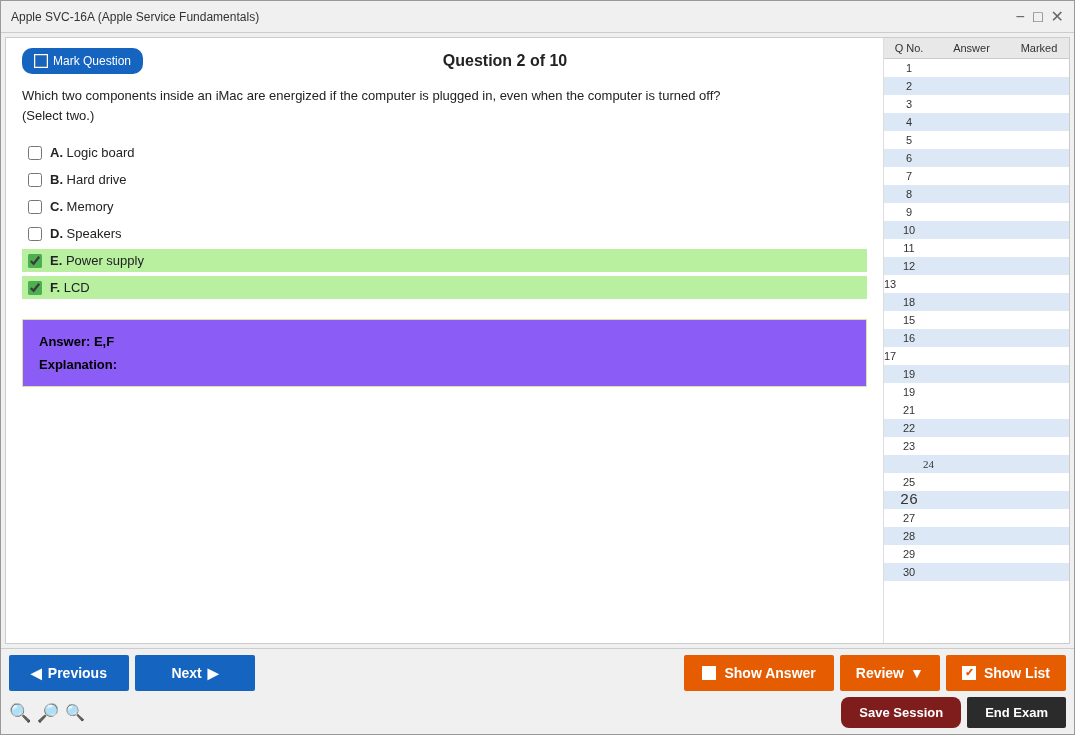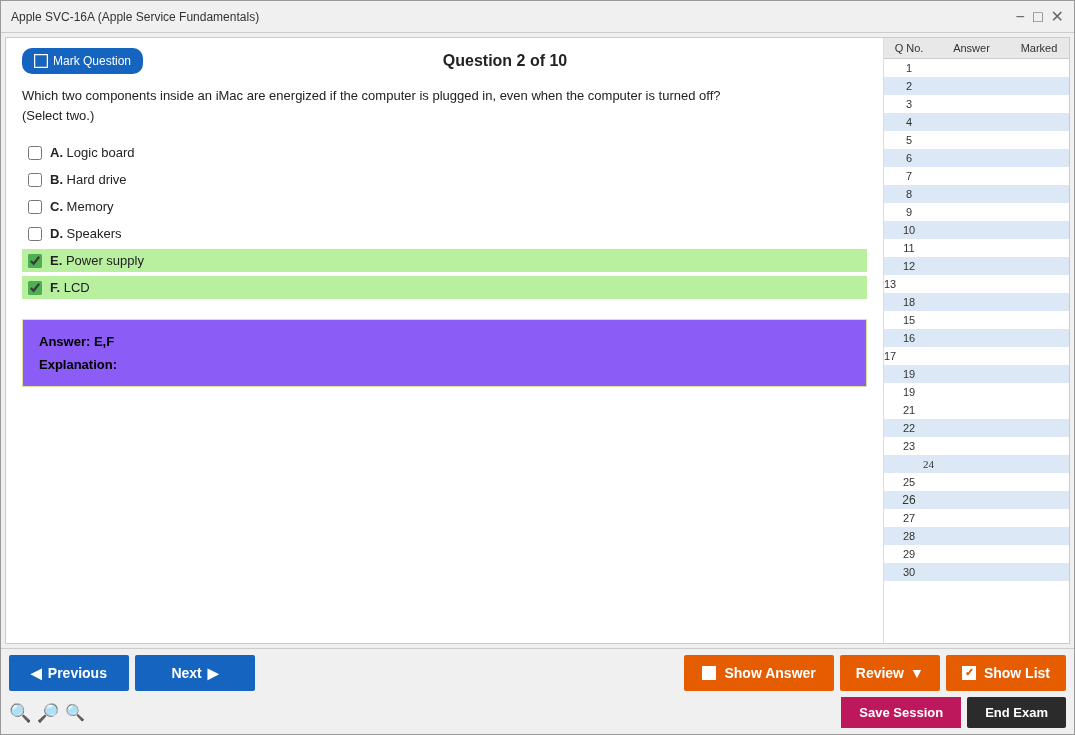--- a/index.html
+++ b/index.html
@@ -285,28 +285,28 @@
 
     .bottom-row2 {
       display: flex;
       align-items: center;
       padding: 4px 8px 8px 8px;
       background: #f0f0f0;
       gap: 6px;
     }
 
     .btn-save-session {
-      background: #be185d;
+      background: #7f1d1d;
       color: white;
       border: none;
       padding: 8px 18px;
       font-size: 13px;
       font-weight: bold;
       cursor: pointer;
-      border-radius: 0;
+      border-radius: 8px;
     }
 
     .btn-end-exam {
       background: #2b2b2b;
       color: white;
       border: none;
       padding: 8px 18px;
       font-size: 13px;
       font-weight: bold;
       cursor: pointer;
@@ -553,21 +553,21 @@
       <span class="col col-qno" style="font-size:11px;color:#333;text-align:right;width:50px;font-family:Liberation Serif, serif;">24</span>
       <span class="col col-answer" style="font-size:11px;color:#333;text-align:center;width:75px;"></span>
       <span class="col col-marked" style="font-size:11px;color:#333;text-align:center;width:60px;"></span>
     </div>
           <div class="q-row even">
       <span class="col col-qno" style="font-size:11px;color:#333;text-align:center;width:50px;">25</span>
       <span class="col col-answer" style="font-size:11px;color:#333;text-align:center;width:75px;"></span>
       <span class="col col-marked" style="font-size:11px;color:#333;text-align:center;width:60px;"></span>
     </div>
           <div class="q-row alt">
-      <span class="col col-qno" style="font-size:12px;color:#333;text-align:center;width:50px;">26</span>
+      <span class="col col-qno" style="font-size:15px;color:#333;text-align:center;width:50px;font-family:Liberation Mono, monospace;">26</span>
       <span class="col col-answer" style="font-size:11px;color:#333;text-align:center;width:75px;"></span>
       <span class="col col-marked" style="font-size:11px;color:#333;text-align:center;width:60px;"></span>
     </div>
           <div class="q-row even">
       <span class="col col-qno" style="font-size:11px;color:#333;text-align:center;width:50px;">27</span>
       <span class="col col-answer" style="font-size:11px;color:#333;text-align:center;width:75px;"></span>
       <span class="col col-marked" style="font-size:11px;color:#333;text-align:center;width:60px;"></span>
     </div>
           <div class="q-row alt">
       <span class="col col-qno" style="font-size:11px;color:#333;text-align:center;width:50px;">28</span>

